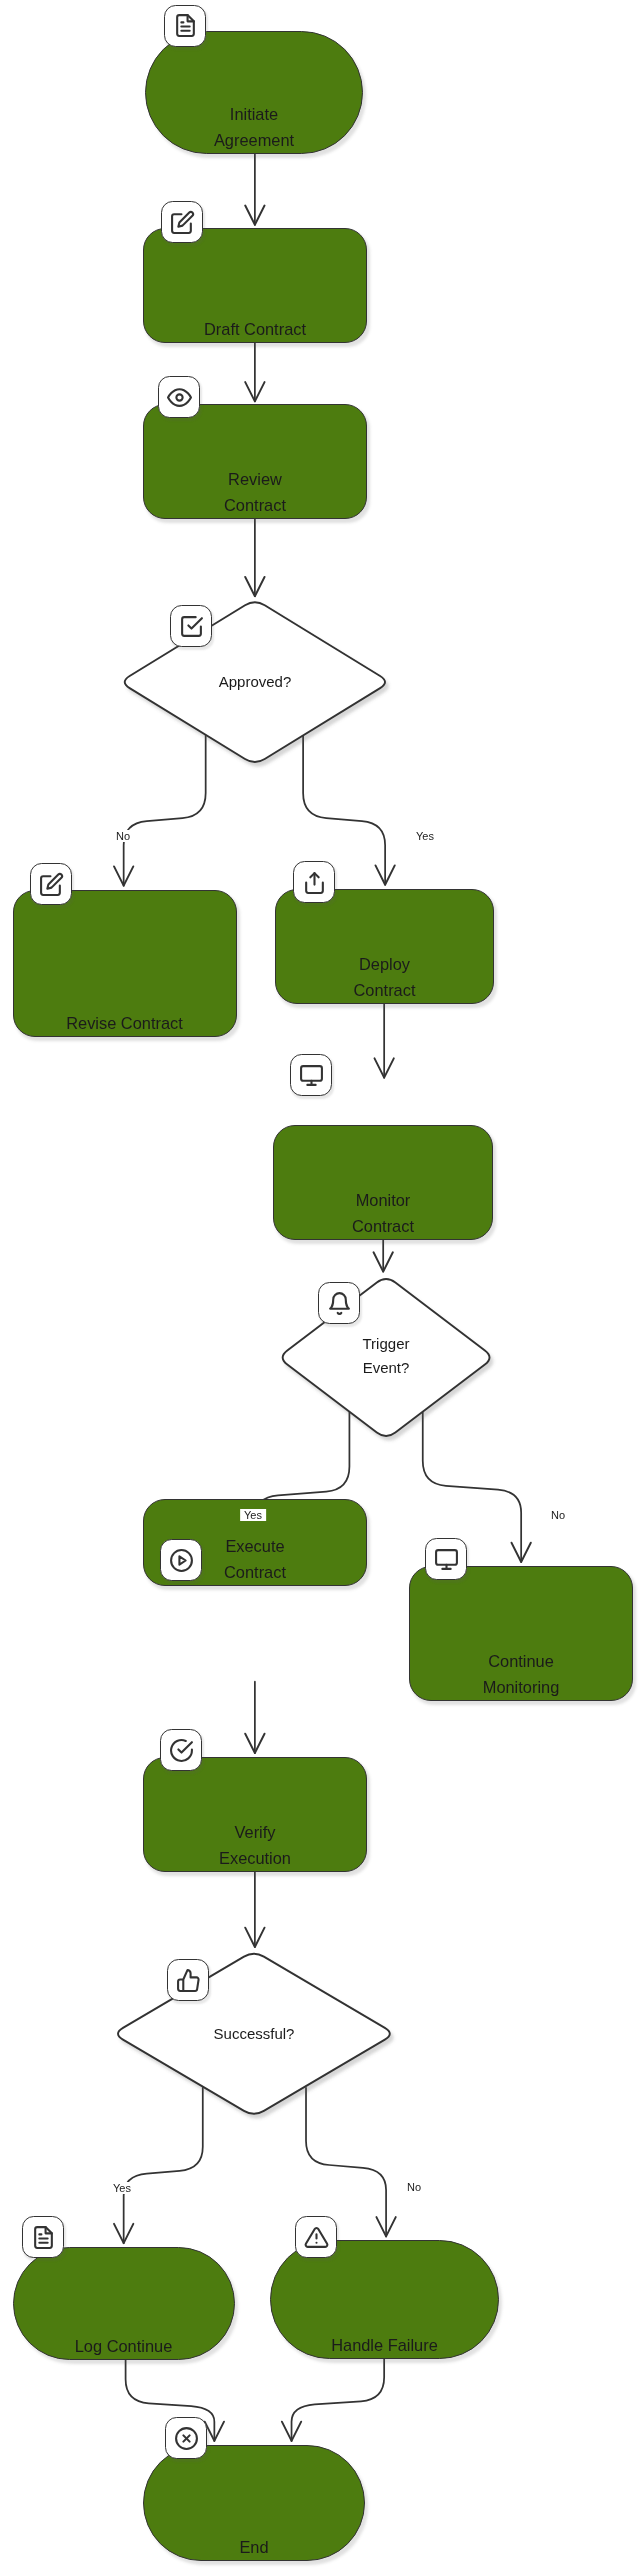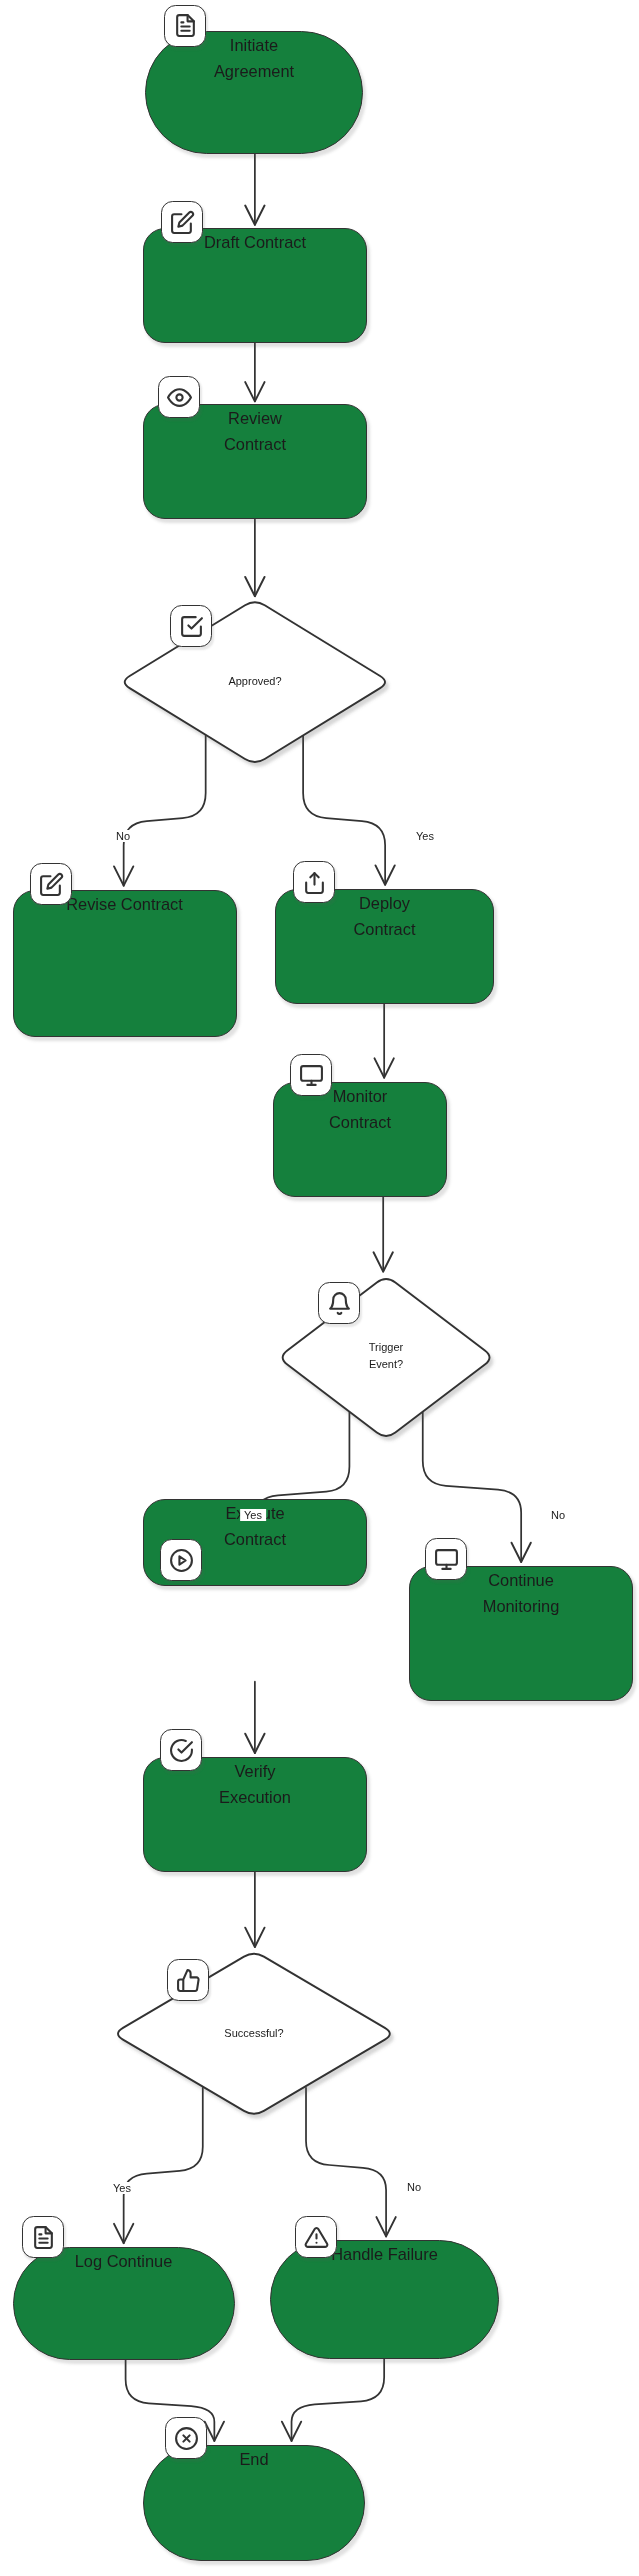--- a/index.html
+++ b/index.html
@@ -4,30 +4,30 @@
 <style>
   html,body{margin:0;padding:0;background:#ffffff;}
   .canvas{
     position:relative;width:640px;height:2576px;background:#ffffff;overflow:hidden;
     font-family:"Liberation Sans", sans-serif;color:#1b1b1b;
   }
   svg.layer{position:absolute;left:0;top:0;z-index:1;}
   .edge{stroke:#333333;stroke-width:1.8;fill:none;stroke-linecap:round;}
   .diamond{fill:#ffffff;stroke:#333333;stroke-width:2;stroke-linejoin:round;}
   .node{
-    position:absolute;box-sizing:border-box;background:#15803d;border:1.9px solid #333333;
-    display:flex;align-items:flex-start;justify-content:center;text-align:center;z-index:2;
+    position:absolute;box-sizing:border-box;background:#4d7c0f;border:1.9px solid #333333;
+    display:flex;align-items:flex-end;justify-content:center;text-align:center;z-index:2;
     box-shadow:2.9px 3.9px 2.9px rgba(90,90,90,0.18);
   }
   .rect{border-radius:22px;}
   .stadium{border-radius:62px;}
   .label{white-space:pre-line;font-size:16.4px;line-height:1.59;color:#1b1b1b;}
   .diamond-label{
     position:absolute;transform:translate(-50%,-50%);z-index:4;text-align:center;
-    white-space:pre-line;font-size:11px;line-height:1.59;color:#1b1b1b;width:174px;
+    white-space:pre-line;font-size:15px;line-height:1.59;color:#1b1b1b;width:174px;
   }
   .badge{
     position:absolute;width:42px;height:42px;box-sizing:border-box;background:#ffffff;
     border:1.9px solid #333333;border-radius:11.6px;display:flex;align-items:center;justify-content:center;
     z-index:5;box-shadow:1.9px 2.9px 1.9px rgba(90,90,90,0.14);
   }
   .badge svg{width:25px;height:25px;stroke:#333333;fill:none;stroke-width:2;stroke-linecap:round;stroke-linejoin:round;}
   .edge-label{
     position:absolute;transform:translate(-50%,-50%);font-size:11px;color:#1b1b1b;z-index:4;
   }
@@ -80,21 +80,21 @@
     <span class="label">Review
 Contract</span>
   </div>
   <div class="node rect" style="left:12.5px;top:890px;width:224px;height:147px">
     <span class="label">Revise Contract</span>
   </div>
   <div class="node rect" style="left:275px;top:889px;width:219px;height:115px">
     <span class="label">Deploy
 Contract</span>
   </div>
-  <div class="node rect" style="left:273px;top:1082px;width:174px;height:115px">
+  <div class="node rect" style="left:273px;top:1125px;width:220px;height:115px">
     <span class="label">Monitor
 Contract</span>
   </div>
   <div class="node rect" style="left:143px;top:1499px;width:224px;height:87px">
     <span class="label">Execute
 Contract</span>
   </div>
   <div class="node rect" style="left:409px;top:1566px;width:224px;height:135px">
     <span class="label">Continue
 Monitoring</span>

